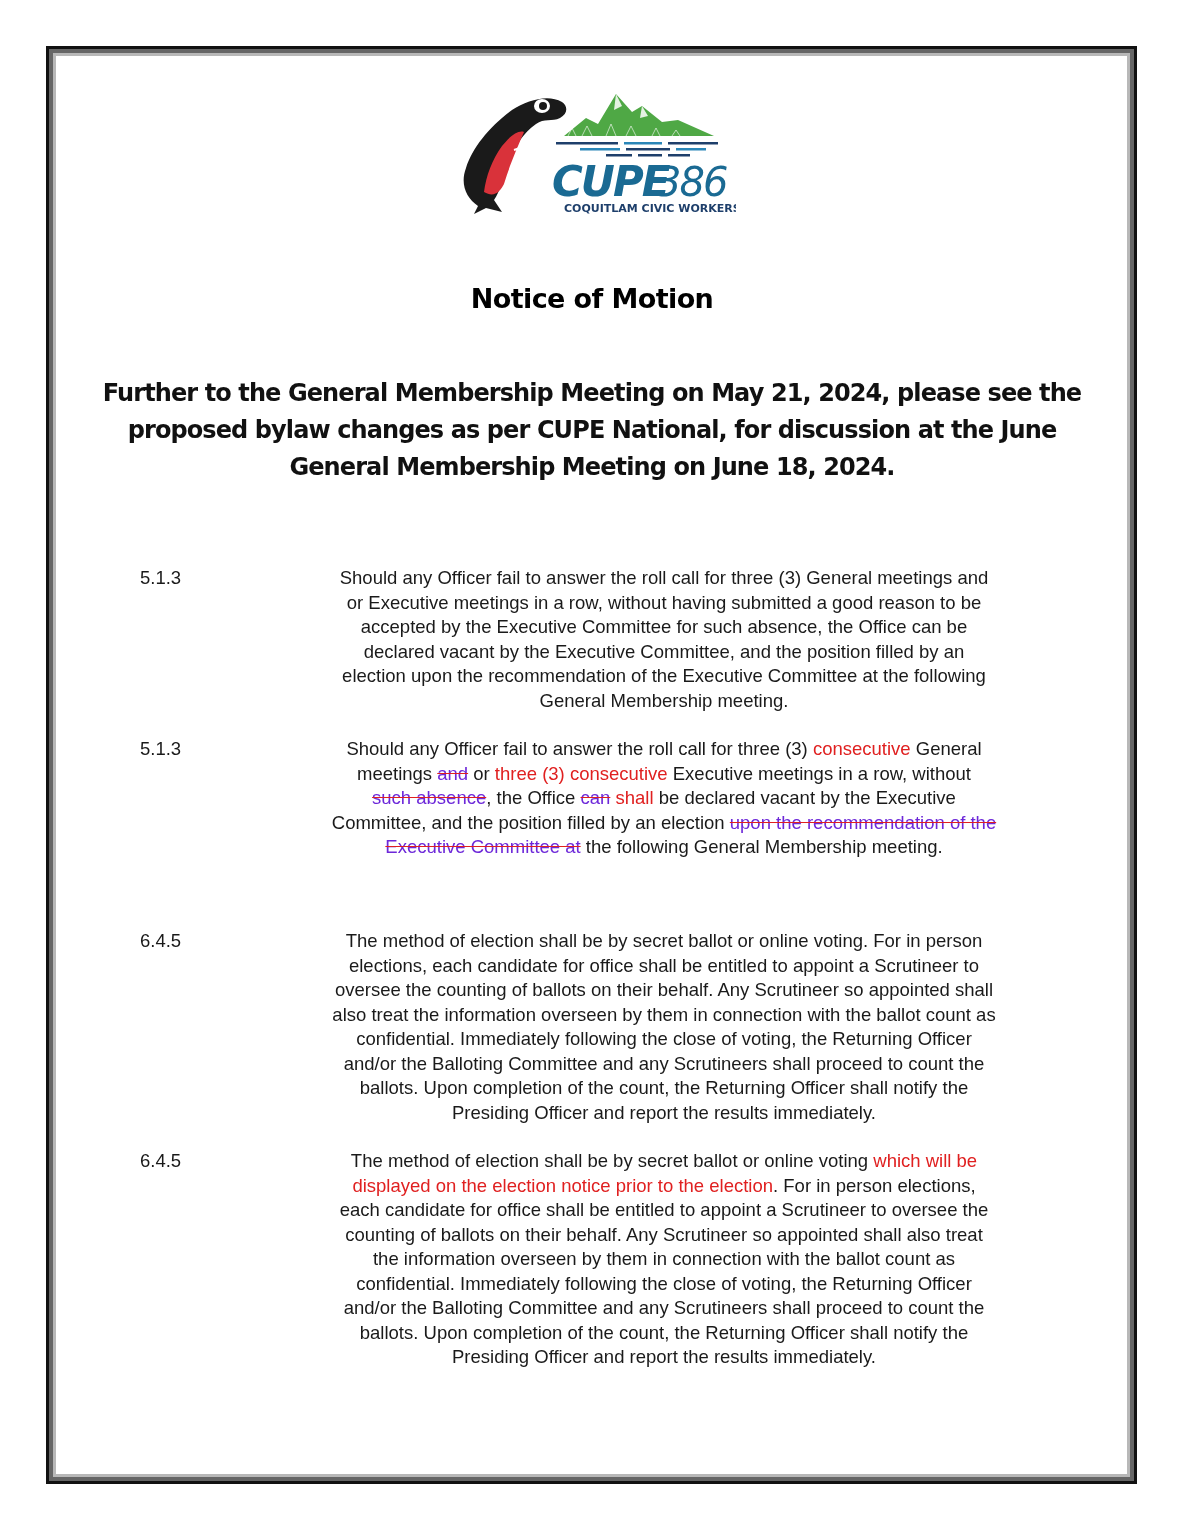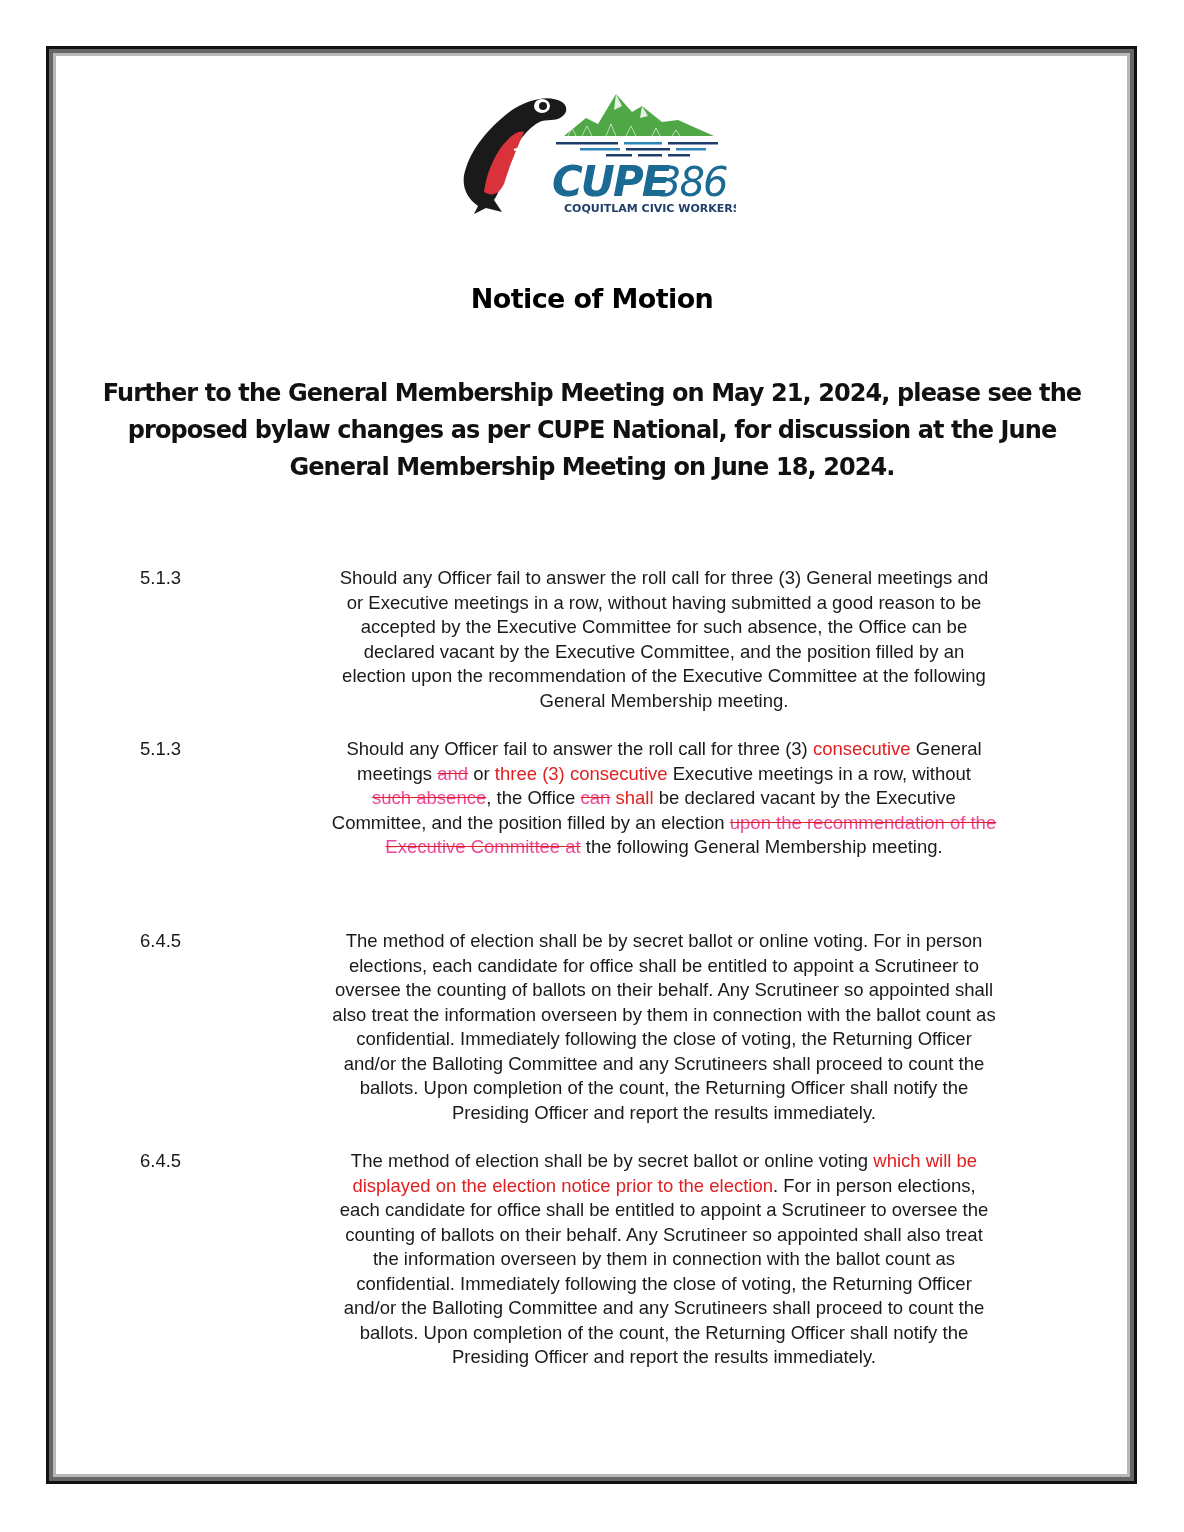--- a/index.html
+++ b/index.html
@@ -37,21 +37,21 @@
 
   .clause {
     position: absolute; left: 140px; width: 900px;
     font-family: "Liberation Sans", sans-serif; font-size: 18.5px; line-height: 24.5px; color: #1a1a1a;
   }
   .clause .num { position: absolute; left: 0; top: 0; }
   .clause .body { position: absolute; left: 139px; top: 0; width: 770px; }
   .clause .line { white-space: nowrap; text-align: center; }
 
   .ins { color: #e02020; }
-  .del { color: #ec4899; text-decoration: line-through; text-decoration-color: #e02020; }
+  .del { color: #6d28d9; text-decoration: line-through; text-decoration-color: #e02020; }
 
   #c1 { top: 566px; }
   #c2 { top: 737px; }
   #c3 { top: 929px; }
   #c4 { top: 1149px; }
 </style>
 </head>
 <body>
 
 <div class="frame-outer">

